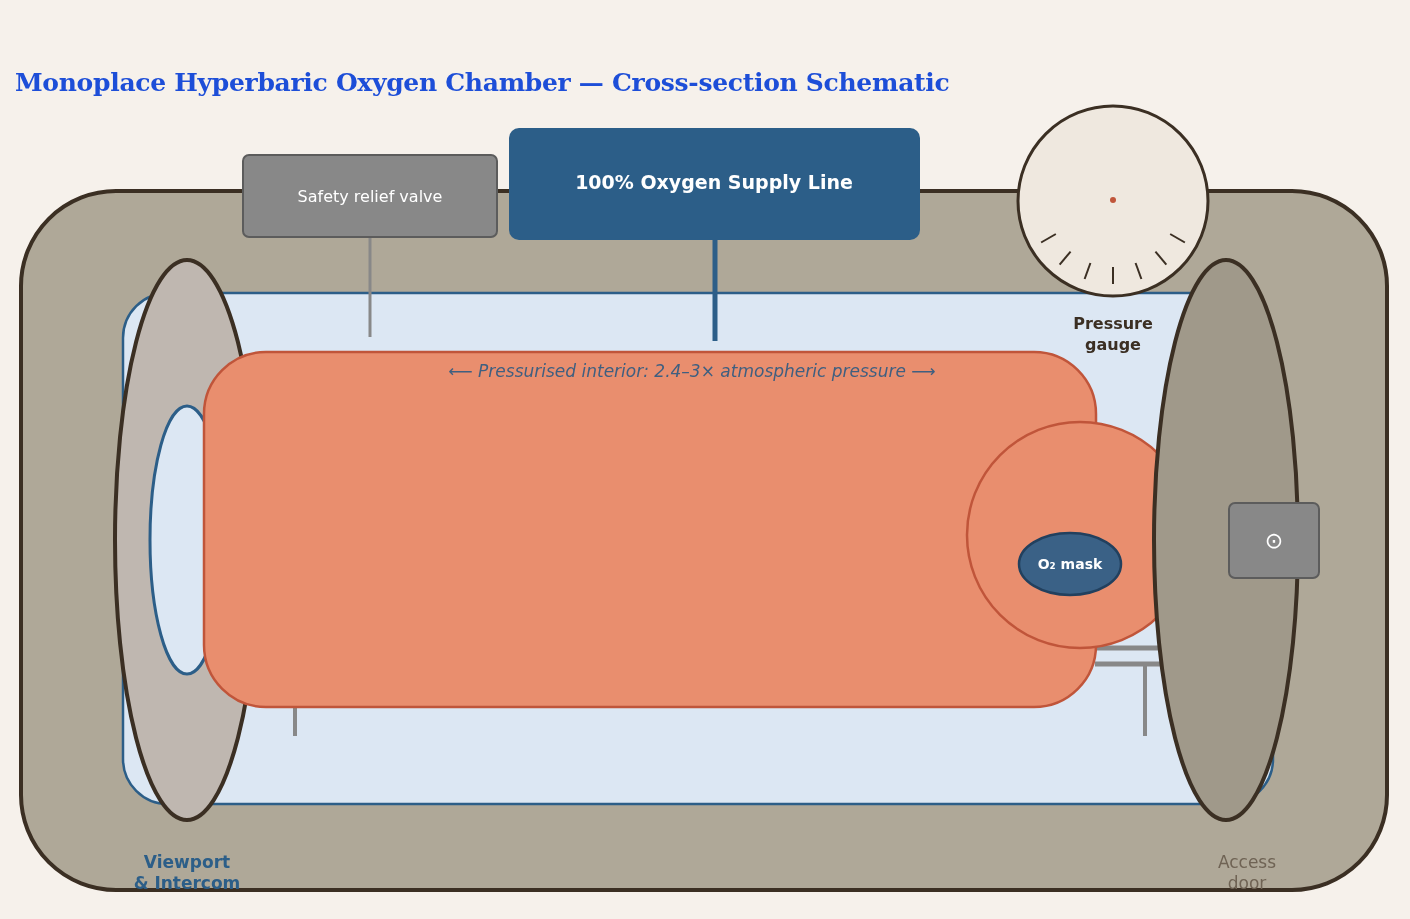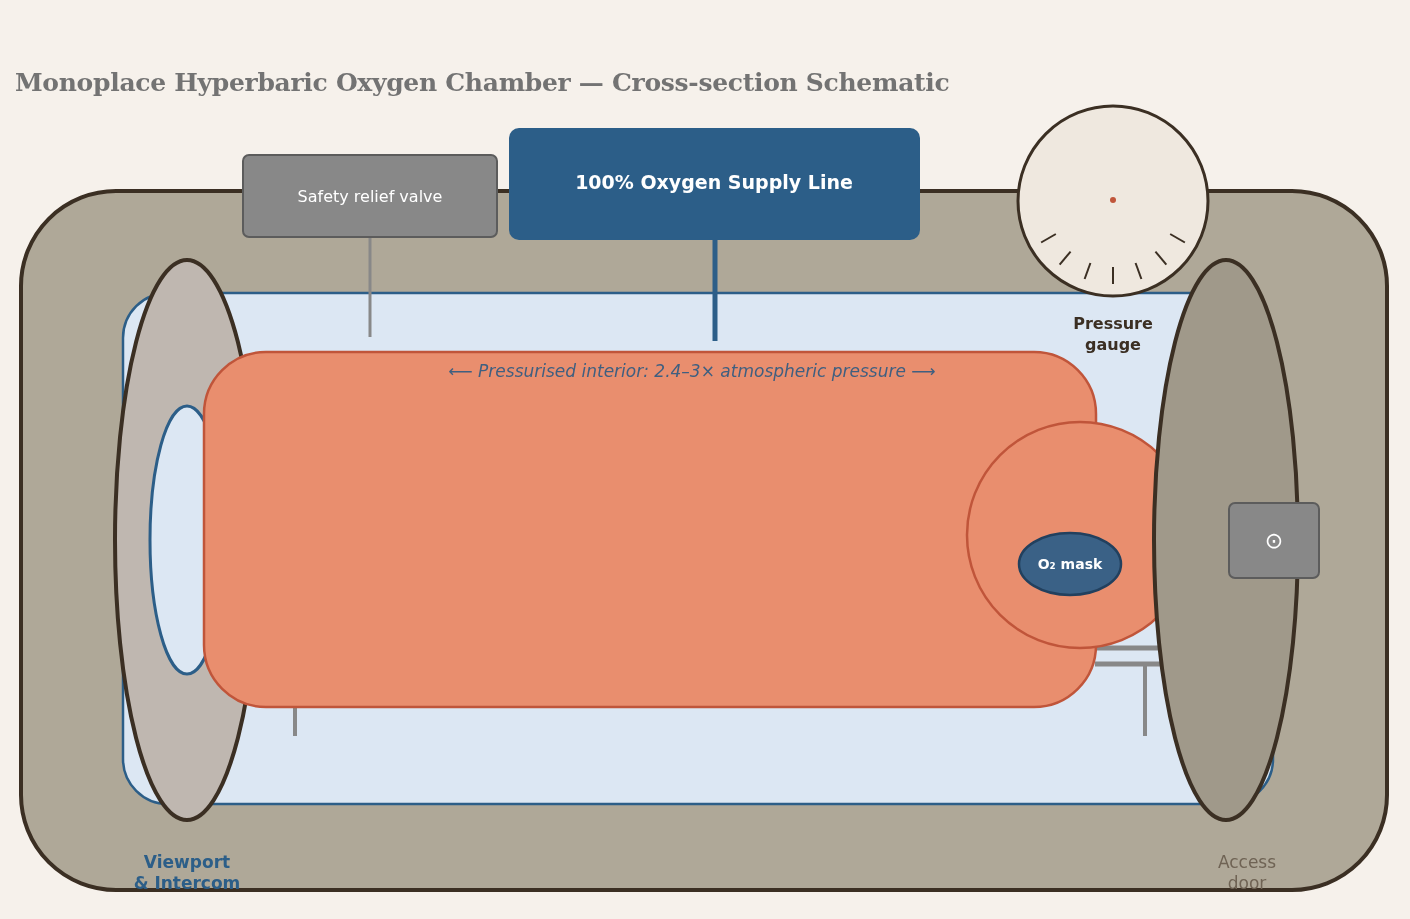--- a/index.html
+++ b/index.html
@@ -5,21 +5,21 @@
     html, body { margin: 0; padding: 0; }
     body {
       width: 1410px; height: 919px; overflow: hidden;
       background: #f6f1eb;
       font-family: "DejaVu Sans", sans-serif;
       position: relative;
     }
     .title {
       position: absolute; left: 15px; top: 68px;
       font-family: "DejaVu Serif", serif;
-      font-weight: bold; font-size: 25px; color: #737373;
+      font-weight: bold; font-size: 25px; color: #1d4ed8;
       white-space: nowrap; letter-spacing: -0.3px;
     }
     svg.diagram { position: absolute; left: 0; top: 0; }
     .lbl-sans { font-family: "DejaVu Sans", sans-serif; }
   </style>
 </head>
 <body>
 
 <div class="title">Monoplace Hyperbaric Oxygen Chamber — Cross-section Schematic</div>
 

